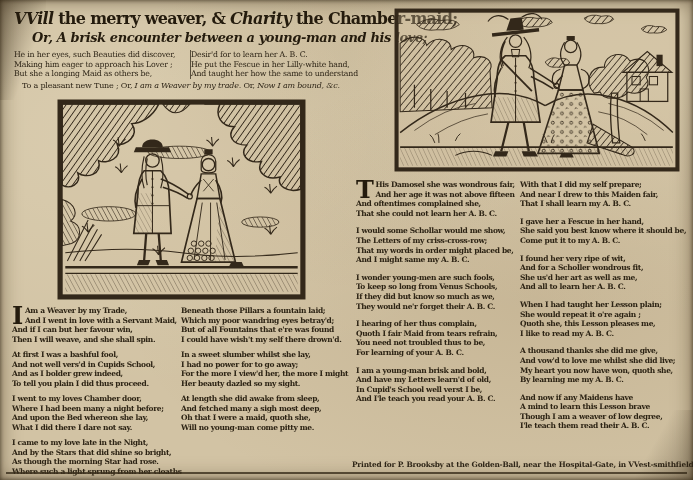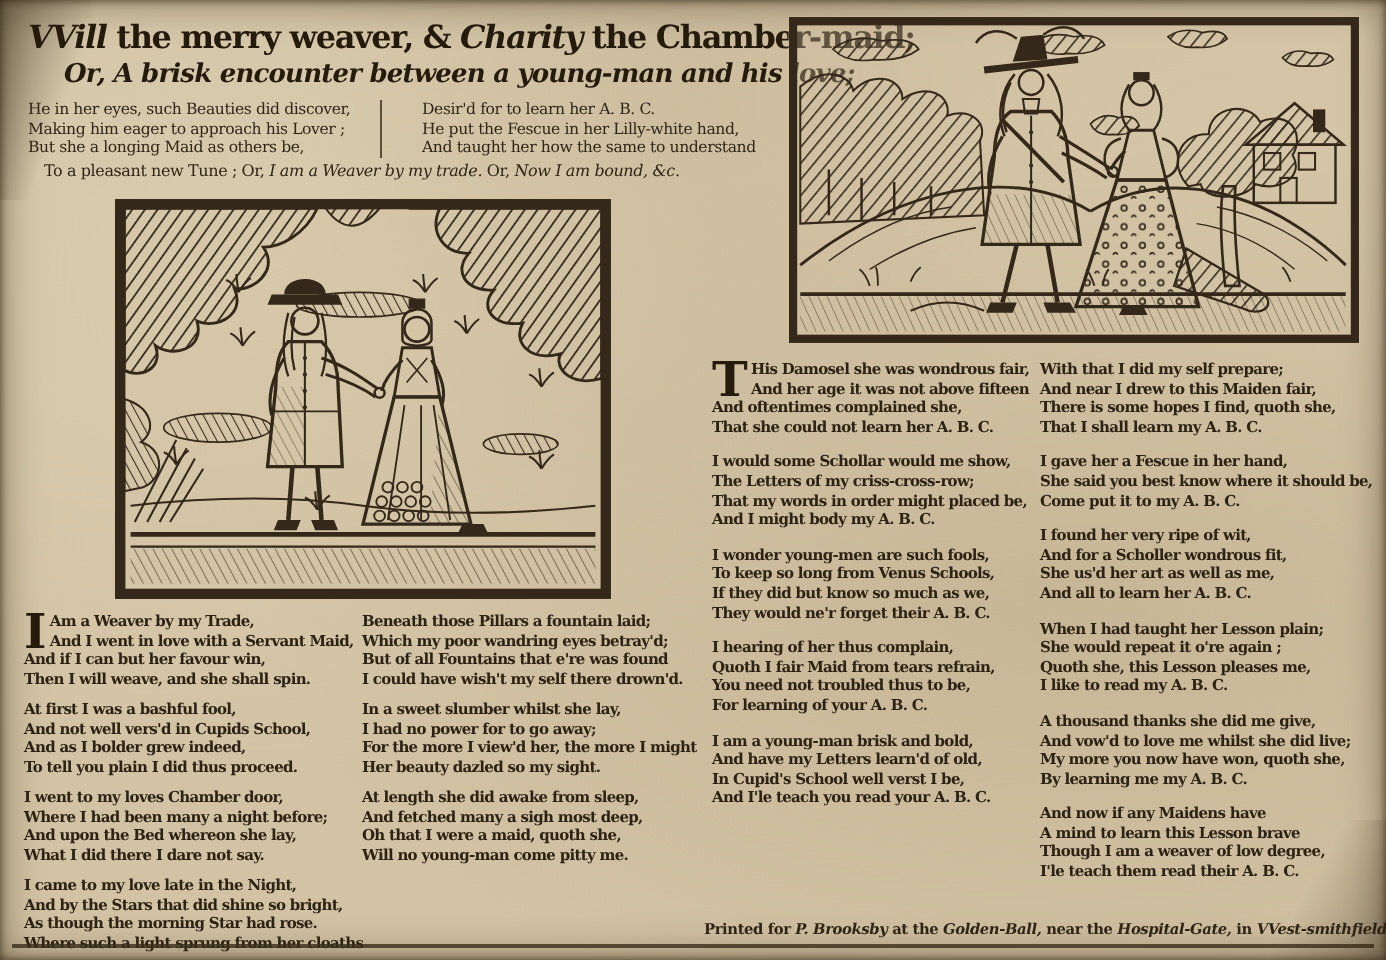--- a/index.html
+++ b/index.html
@@ -26,21 +26,21 @@
   
   .title-main { left:14px; top:9px; width:372px; font-size:16px; font-weight:bold;
     letter-spacing:-0.7px; white-space:nowrap; color:#241b0d; }
   .title-main .ital { font-style:italic;text-align:center; }
   .title-sub { left:32px; top:30px; width:340px; font-size:13px; font-weight:bold;
     font-style:italic; letter-spacing:-0.4px; white-space:nowrap; color:#241b0d; }
 
   .header-cols { left:14px; top:50px; width:344px; display:flex; }
   .header-col { font-size:7.8px; line-height:9.6px; letter-spacing:-0.2px; white-space:nowrap; }
   .header-col.left { width:176px; }
-  .header-col.right { width:168px; border-left:1px solid rgba(46,37,23,.75); padding-left:20px; }
+  .header-col.right { width:168px; border-left:1px solid rgba(46,37,23,.75); padding-left:0; }
 
   .tune-line { left:22px; top:81px; width:334px; font-size:8px; letter-spacing:-0.2px;
     white-space:nowrap; }
   .tune-line .ital { font-style:italic; font-weight:normal; }
 
   
   .cut { background:rgba(208,193,160,.35); }
   .cut-left  { left:57px;  top:99px; width:249px; height:201px; }
   .cut-right { left:394px; top:8px;  width:286px; height:164px; }
   .cut svg { width:100%; height:100%; display:block; }
@@ -56,21 +56,21 @@
   .col-4 { left:520px; top:180px; width:170px; }
   .col-3 .vline, .col-4 .vline { line-height:9.6px; }
   .col-3 .stanza, .col-4 .stanza { margin-bottom:8px; }
 
   .dropcap { float:left; font-size:24px; line-height:19px; font-weight:bold;
     margin:0 2px 0 0; color:#241b0d; }
 
   
   .imprint { left:352px; top:460px; width:338px; font-size:7.4px; letter-spacing:-0.2px;
     white-space:nowrap; font-weight:bold; }
-  .imprint .ital { font-style:italic; }
+  .imprint .ital { }
   .bottom-rule { left:6px; top:472px; width:681px; height:2px; background:#3a2e1b; opacity:.8; }
 </style>
 </head>
 <body>
 
 <div class="sheet">
 
   <div class="abs title-main">
     <span class="ital">VVill</span><span> the merry weaver, &amp; </span><span class="ital">Charity</span><span> the Chamber-maid;</span>
   </div>
@@ -306,21 +306,21 @@
       <div class="stanza">
         <div class="vline"><span class="dropcap">T</span>His Damosel she was wondrous fair,</div>
         <div class="vline">And her age it was not above fifteen</div>
         <div class="vline">And oftentimes complained she,</div>
         <div class="vline">That she could not learn her A. B. C.</div>
       </div>
       <div class="stanza">
         <div class="vline">I would some Schollar would me show,</div>
         <div class="vline">The Letters of my criss-cross-row;</div>
         <div class="vline">That my words in order might placed be,</div>
-        <div class="vline">And I might body my A. B. C.</div>
+        <div class="vline">And I might same my A. B. C.</div>
       </div>
       <div class="stanza">
         <div class="vline">I wonder young-men are such fools,</div>
         <div class="vline">To keep so long from Venus Schools,</div>
         <div class="vline">If they did but know so much as we,</div>
         <div class="vline">They would ne'r forget their A. B. C.</div>
       </div>
       <div class="stanza">
         <div class="vline">I hearing of her thus complain,</div>
         <div class="vline">Quoth I fair Maid from tears refrain,</div>
@@ -331,21 +331,20 @@
         <div class="vline">I am a young-man brisk and bold,</div>
         <div class="vline">And have my Letters learn'd of old,</div>
         <div class="vline">In Cupid's School well verst I be,</div>
         <div class="vline">And I'le teach you read your A. B. C.</div>
       </div>
     </div>
   <div class="abs vcol col-4">
       <div class="stanza">
         <div class="vline">With that I did my self prepare;</div>
         <div class="vline">And near I drew to this Maiden fair,</div>
-        <div class="vline">There is some hopes I find, quoth she,</div>
         <div class="vline">That I shall learn my A. B. C.</div>
       </div>
       <div class="stanza">
         <div class="vline">I gave her a Fescue in her hand,</div>
         <div class="vline">She said you best know where it should be,</div>
         <div class="vline">Come put it to my A. B. C.</div>
       </div>
       <div class="stanza">
         <div class="vline">I found her very ripe of wit,</div>
         <div class="vline">And for a Scholler wondrous fit,</div>
@@ -354,21 +353,21 @@
       </div>
       <div class="stanza">
         <div class="vline">When I had taught her Lesson plain;</div>
         <div class="vline">She would repeat it o're again ;</div>
         <div class="vline">Quoth she, this Lesson pleases me,</div>
         <div class="vline">I like to read my A. B. C.</div>
       </div>
       <div class="stanza">
         <div class="vline">A thousand thanks she did me give,</div>
         <div class="vline">And vow'd to love me whilst she did live;</div>
-        <div class="vline">My more you now have won, quoth she,</div>
+        <div class="vline">My heart you now have won, quoth she,</div>
         <div class="vline">By learning me my A. B. C.</div>
       </div>
       <div class="stanza">
         <div class="vline">And now if any Maidens have</div>
         <div class="vline">A mind to learn this Lesson brave</div>
         <div class="vline">Though I am a weaver of low degree,</div>
         <div class="vline">I'le teach them read their A. B. C.</div>
       </div>
     </div>
 

